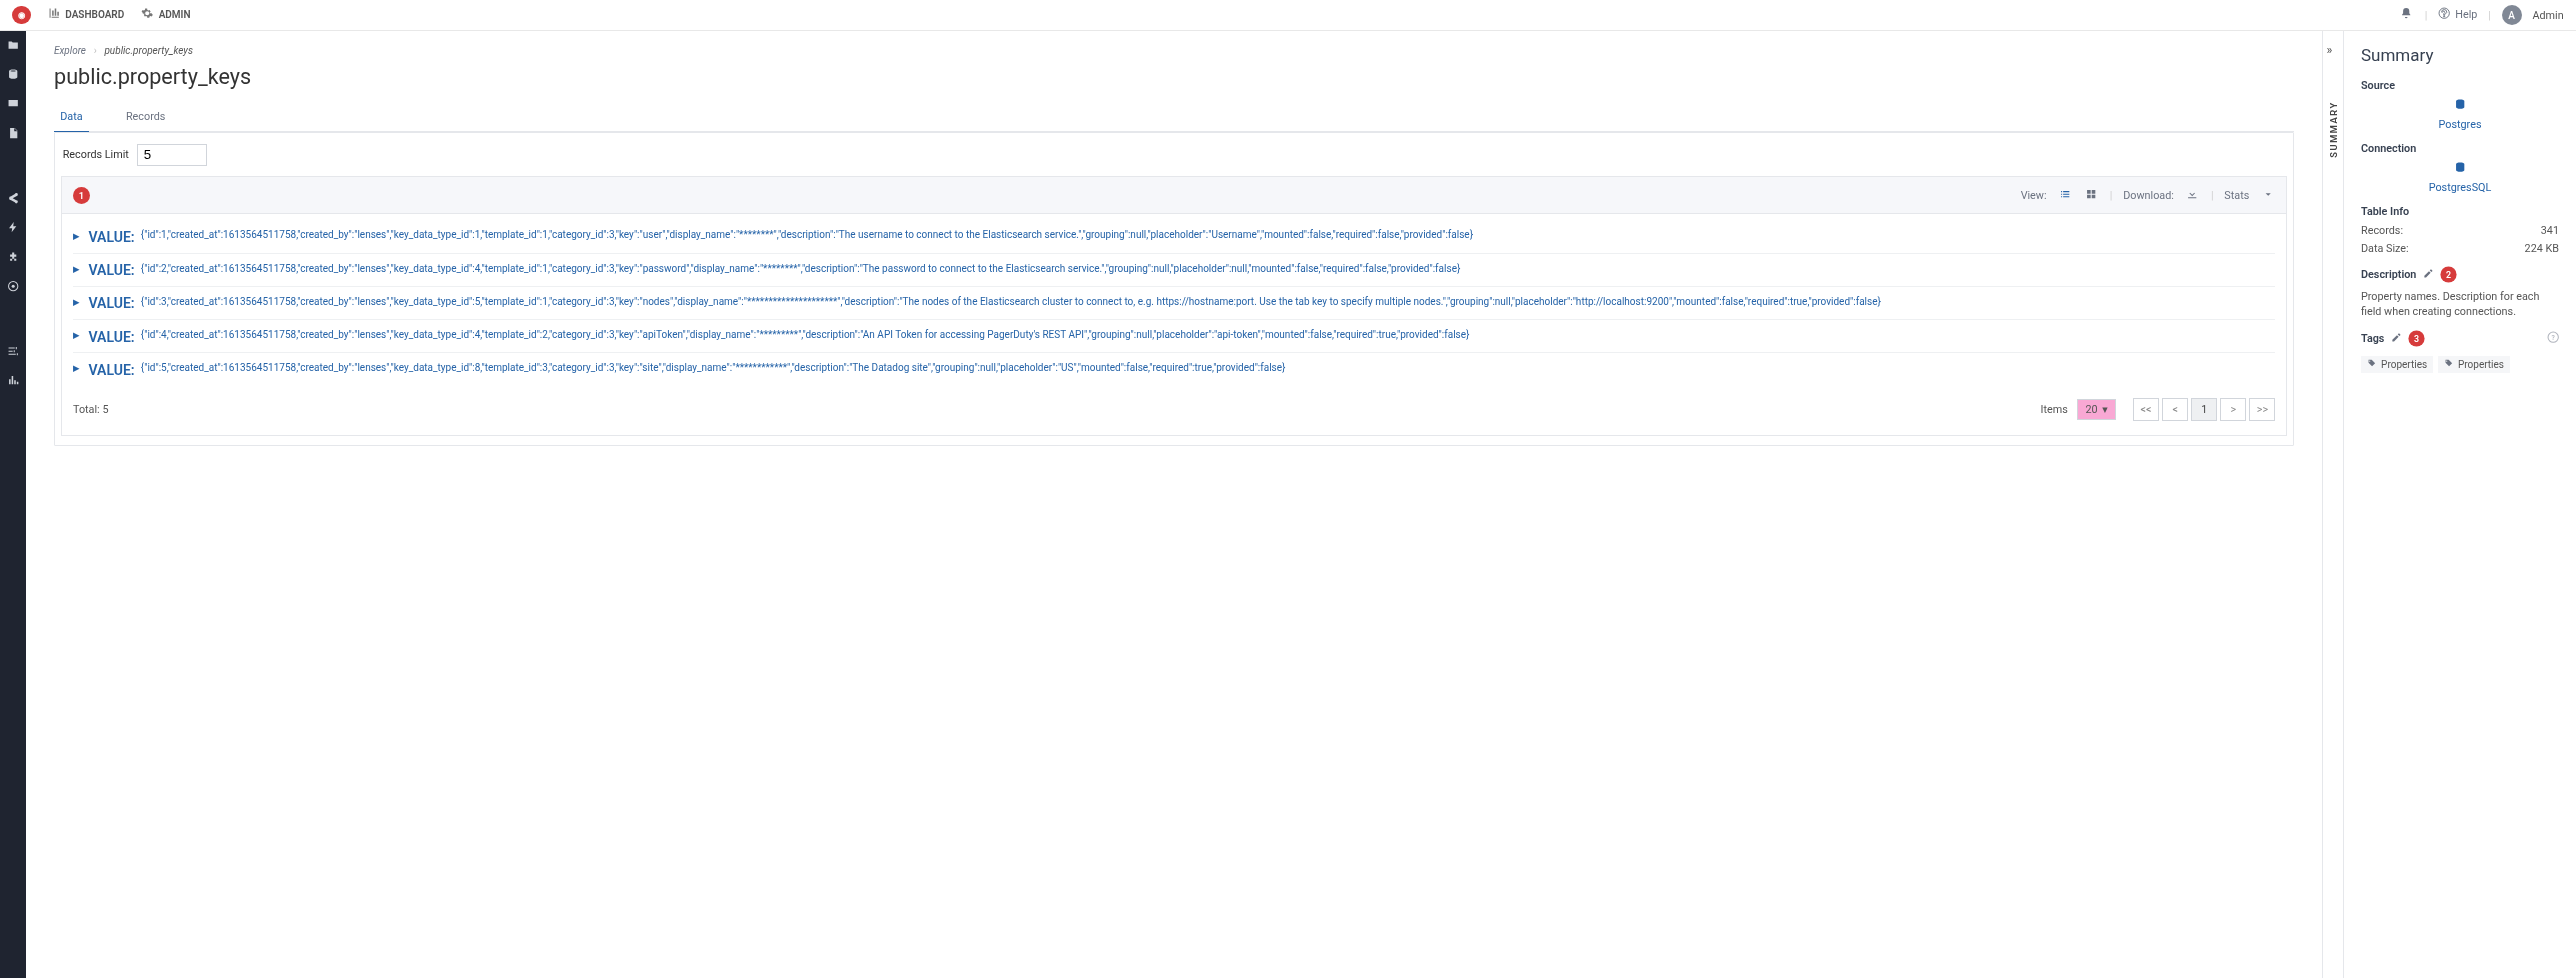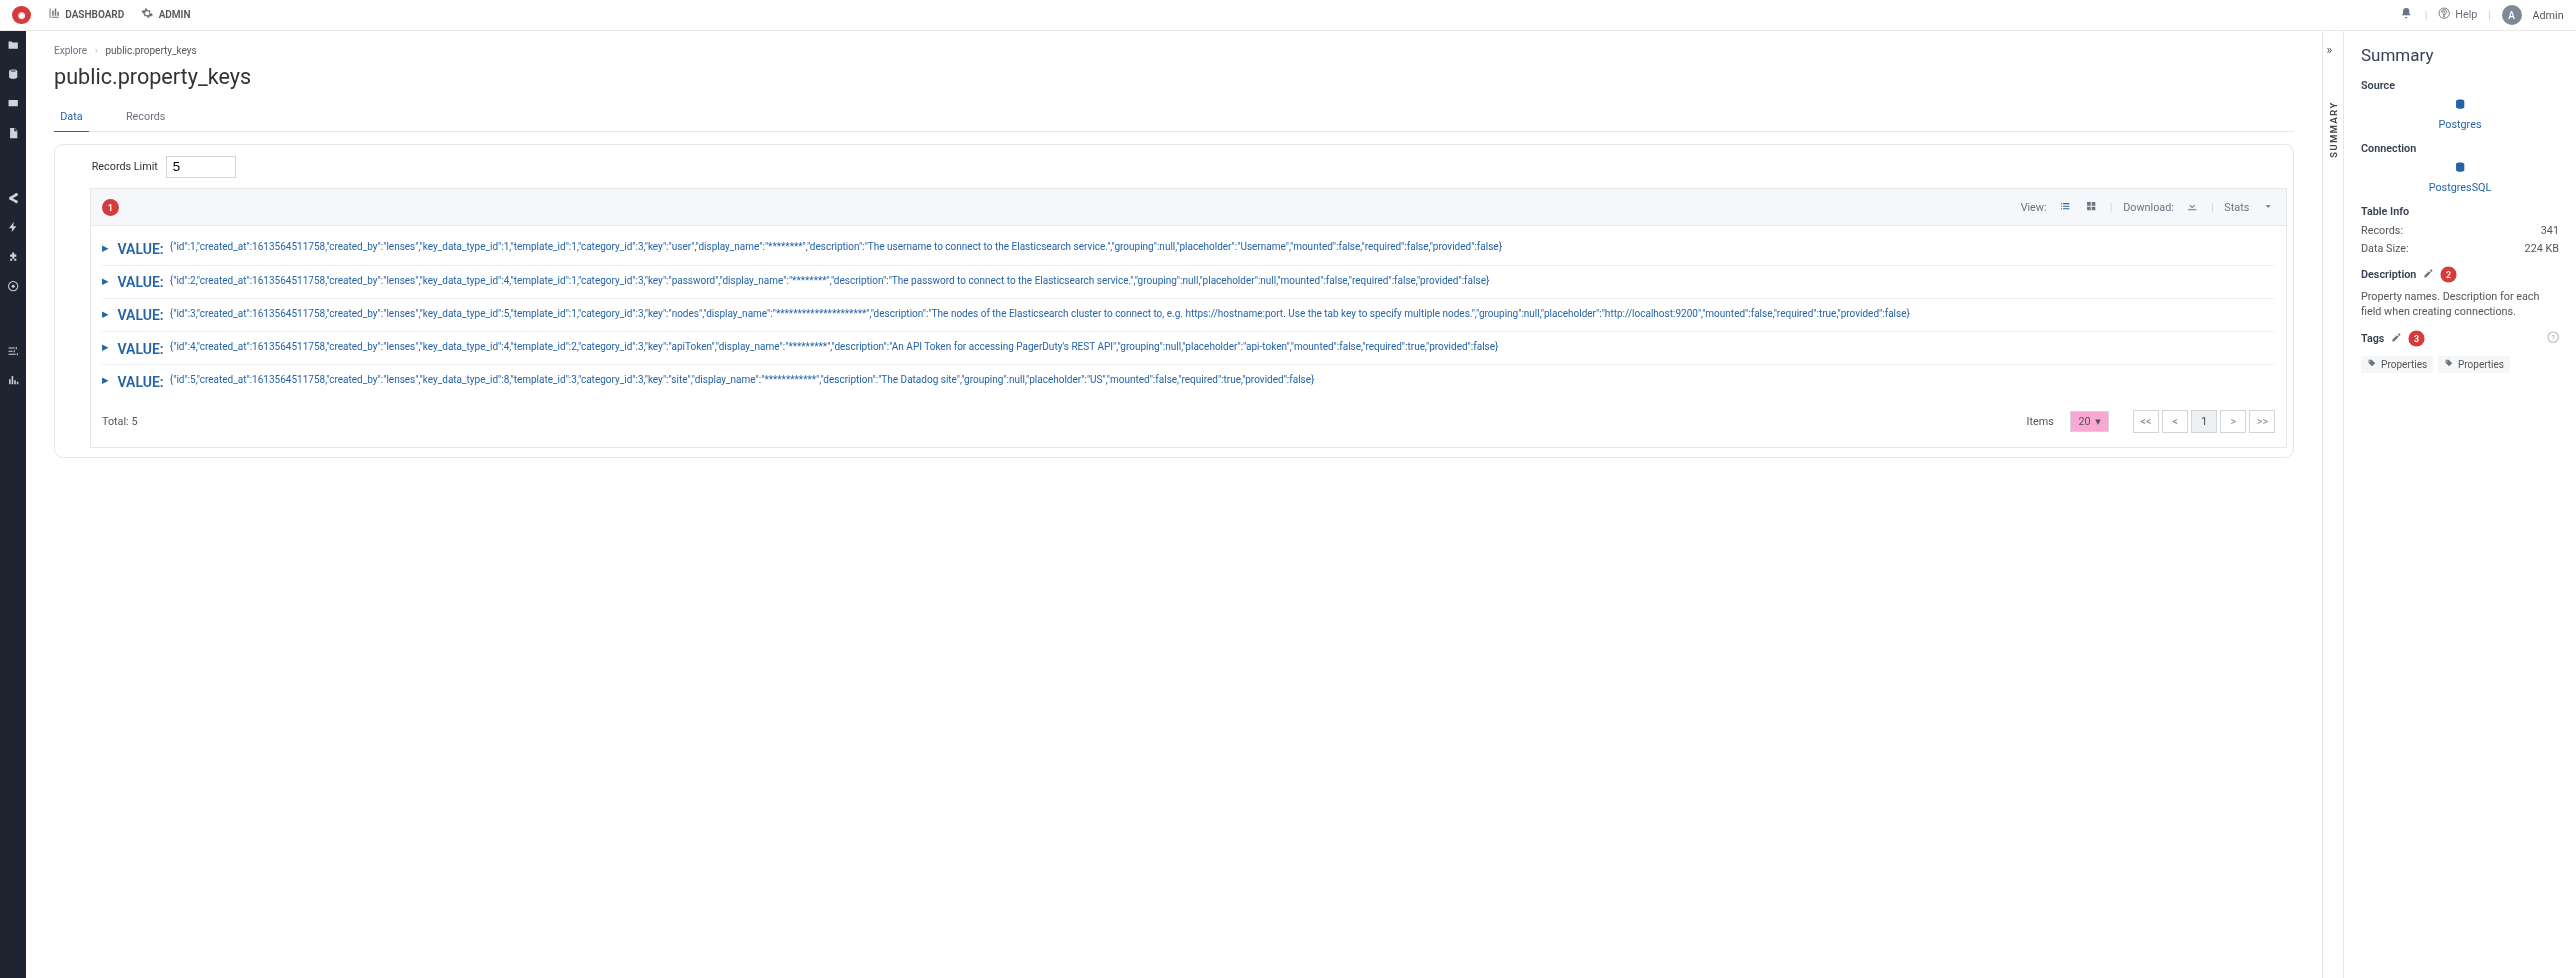--- a/index.html
+++ b/index.html
@@ -18,29 +18,29 @@
 .avatar { width:20px; height:20px; border-radius:50%; background:#808895; color:#fff; display:flex; align-items:center; justify-content:center; font-size:10px; font-weight:500; }
 
 
 .body { flex:1; display:flex; overflow:hidden; }
 .sidenav { width:26px; background:#1f2430; display:flex; flex-direction:column; align-items:center; padding-top:7.7px; gap:14px; color:#cfd3da; }
 .sidenav .gap { height:21.6px; }
 .sidenav .ic { font-size:12.4px; cursor:pointer; }
 
 .main { flex:1; overflow:auto; background:#fff; padding: 14px 28px 23px 28px; }
 .breadcrumb { display:flex; align-items:center; gap:7.7px; font-size:10px; color:#6b7280; }
-.breadcrumb .crumb { cursor:pointer; }
+.breadcrumb .crumb { cursor:pointer;font-style:italic; }
 .breadcrumb .sep { color:#c0c0c0; }
 .page-title { font-size:21.6px; font-weight:400; color:#333; margin-top:7.7px; }
 
 .tabs { display:flex; gap:31px; border-bottom:0.8px solid #e5e7eb; margin-top:14px; }
 .tab { padding:7.7px 6.2px; color:#6b7280; cursor:pointer; font-size:10.8px; }
 .tab.active { color:#2563a8; border-bottom:1.5px solid #2563a8; margin-bottom:-0.8px; }
 
-.box { border:0.8px solid #e5e7eb; border-radius:9px; margin-top:12px;padding-left:29px; }
+.box { border:0.8px solid #e5e7eb; border-radius:1px; margin-top:0; }
 .limitrow { padding:10.8px 7.7px; display:flex; align-items:center; gap:7.7px; }
 .limitrow input { width:70px; height:21.6px; padding:0 6.2px; border:0.8px solid #d1d5db; }
 
 .panel { border:0.8px solid #e5e7eb; margin:0 6.2px 9.3px 6.2px; }
 .panelhead { background:#f6f7fa; height:37px; display:flex; align-items:center; padding:0 10.8px; border-bottom:0.8px solid #e5e7eb;}
 .redcirc { width:17px; height:17px; border-radius:50%; background:#d63b3b; color:#fff; display:flex; align-items:center; justify-content:center; font-size:9.3px; font-weight:600;}
 .panelhead .spacer { flex:1; }
 .panelhead .grp { display:flex; align-items:center; gap:10.8px; color:#6b7280; font-size:10.8px; }
 .iconbtn { cursor:pointer; color:#6b7280; padding:1.5px;}
 .iconbtn.active { color:#2563a8; }
@@ -49,21 +49,21 @@
 .rows { padding: 6.2px 10.8px 3.1px 10.8px; }
 .row { display:flex; gap:6.2px; padding:7.7px 0; border-bottom:0.8px solid #eef0f2; align-items:flex-start; }
 .row:last-child { border-bottom:none; }
 .tri { color:#2563a8; font-size:8.5px; cursor:pointer; margin-top:2.3px; width:9.3px; }
 .vlabel { color:#2563a8; font-weight:600; font-size:14px; white-space:nowrap; margin-top:0.8px;}
 .vjson { color:#2563a8; font-size:10px; line-height:1.4; word-break:break-all; }
 
 .panelfoot { padding:9.3px 10.8px 14px 10.8px; display:flex; align-items:center; }
 .total { color:#555; font-size:10.8px; }
 .panelfoot .spacer { flex:1; }
-.items { display:flex; align-items:center; gap:16px; color:#555; }
+.items { display:flex; align-items:center; gap:9px; color:#555; }
 .itemsbtn { border:0.8px solid #d1d5db; padding:3.1px 7.7px; cursor:pointer; display:flex; align-items:center; gap:4.6px; background:#f9a8d4;}
 .pager { display:flex; gap:3.1px; margin-left:7.7px;}
 .pgbtn { border:0.8px solid #d1d5db; min-width:26px; height:23px; display:flex; align-items:center; justify-content:center; color:#888; cursor:pointer; background:#fff;}
 .pgbtn.active { background:#eef0f2; color:#444; }
 
 .rail { width:21.6px; border-left:0.8px solid #e5e7eb; border-right:0.8px solid #e5e7eb; background:#fff; position:relative; }
 .rail .toggle { position:absolute; top:10.8px; left:3.1px; font-size:12.4px; color:#555; cursor:pointer; }
 .rail .vlabel2 { position:absolute; top:93px; left:50%; transform: translateX(-50%) rotate(-90deg); transform-origin:center; font-size:9.3px; font-weight:600; letter-spacing:1.5px; color:#444; white-space:nowrap;}
 
 .summary { width:232px; padding:14px 17px; overflow:auto; }

